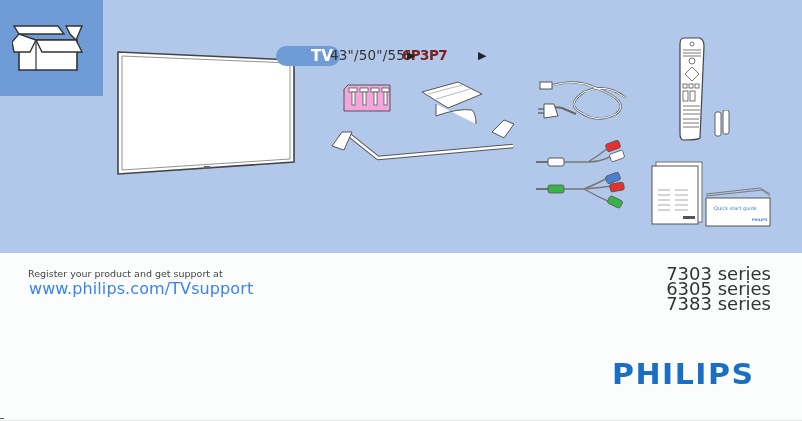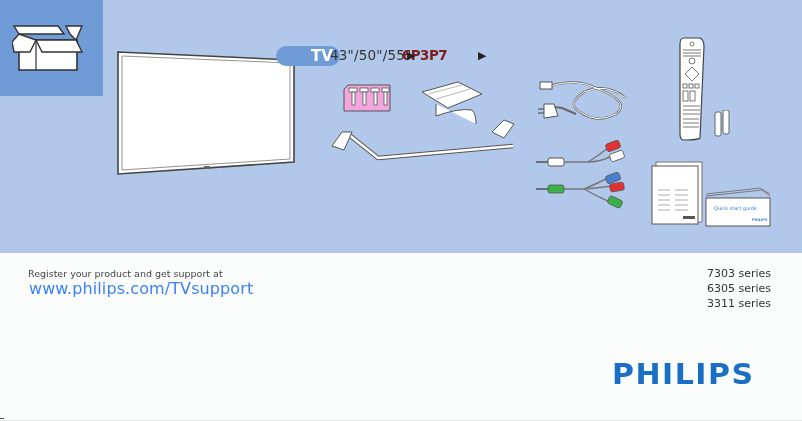--- a/index.html
+++ b/index.html
@@ -7,21 +7,21 @@
   .top { position:absolute; left:0; top:0; width:802px; height:253px; background:#b1c8ea; }
   .boxpanel { position:absolute; left:0; top:0; width:103px; height:96px; background:#6f9bd7; }
   .boxpanel svg { position:absolute; left:12px; top:22px; }
   .tv-badge { position:absolute; left:276px; top:46px; width:36px; height:20px; border-radius:11px; background:#6f9bd7; color:#fff; font-weight:bold; font-size:15px; line-height:20px; text-align:center; font-family:"DejaVu Sans", sans-serif;padding-left:28px; }
   .sizes { position:absolute; left:330px; top:47px; font-size:13.5px; color:#333; letter-spacing:0.2px; }
   .model-overlap { position:absolute; left:402px; top:47px; font-size:13.5px; color:#7f1d1d; font-weight:bold; letter-spacing:-0.6px; }
   .arrow { position:absolute; font-size:11px; color:#222; }
   .item { position:absolute; }
   .reg { position:absolute; left:28px; top:268px; font-size:9.5px; color:#444; }
   .url { position:absolute; left:29px; top:279px; font-size:16px; color:#3b82f6; letter-spacing:0.1px; }
-  .series { position:absolute; right:31px; top:266px; text-align:left; font-size:11px; color:#333; line-height:15px; }
+  .series { position:absolute; right:31px; top:266px; text-align:left; font-size:18px; color:#333; line-height:15px; }
   .logo { position:absolute; left:612px; top:357px; font-size:30px; font-weight:bold; color:#1a6fc5; letter-spacing:1.5px; font-family:"DejaVu Sans", sans-serif; transform:scaleY(0.95); }
   .foot-tick { position:absolute; left:0; top:418px; width:4px; height:1px; background:#555; }
   .foot-line { position:absolute; left:0; top:420px; width:802px; height:1px; background:#e6e8e8; }
 </style>
 </head>
 <body>
 
 <div class="top"></div>
 
 <div class="boxpanel">
@@ -155,19 +155,19 @@
   <text x="10" y="24" font-size="5" fill="#3b7fd1" font-family="DejaVu Sans, sans-serif">Quick start guide</text>
   <text x="48" y="35" font-size="3.5" fill="#3b7fd1" font-weight="bold" font-family="DejaVu Sans, sans-serif">PHILIPS</text>
 </svg>
 
 <div class="reg">Register your product and get support at</div>
 <div class="url">www.philips.com/TVsupport</div>
 
 <div class="series">
   <div>7303 series</div>
   <div>6305 series</div>
-  <div>3311 series</div>
+  <div>7383 series</div>
 </div>
 
 <div class="logo">PHILIPS</div>
 
 <div class="foot-tick"></div>
 <div class="foot-line"></div>
 
 </body></html>

